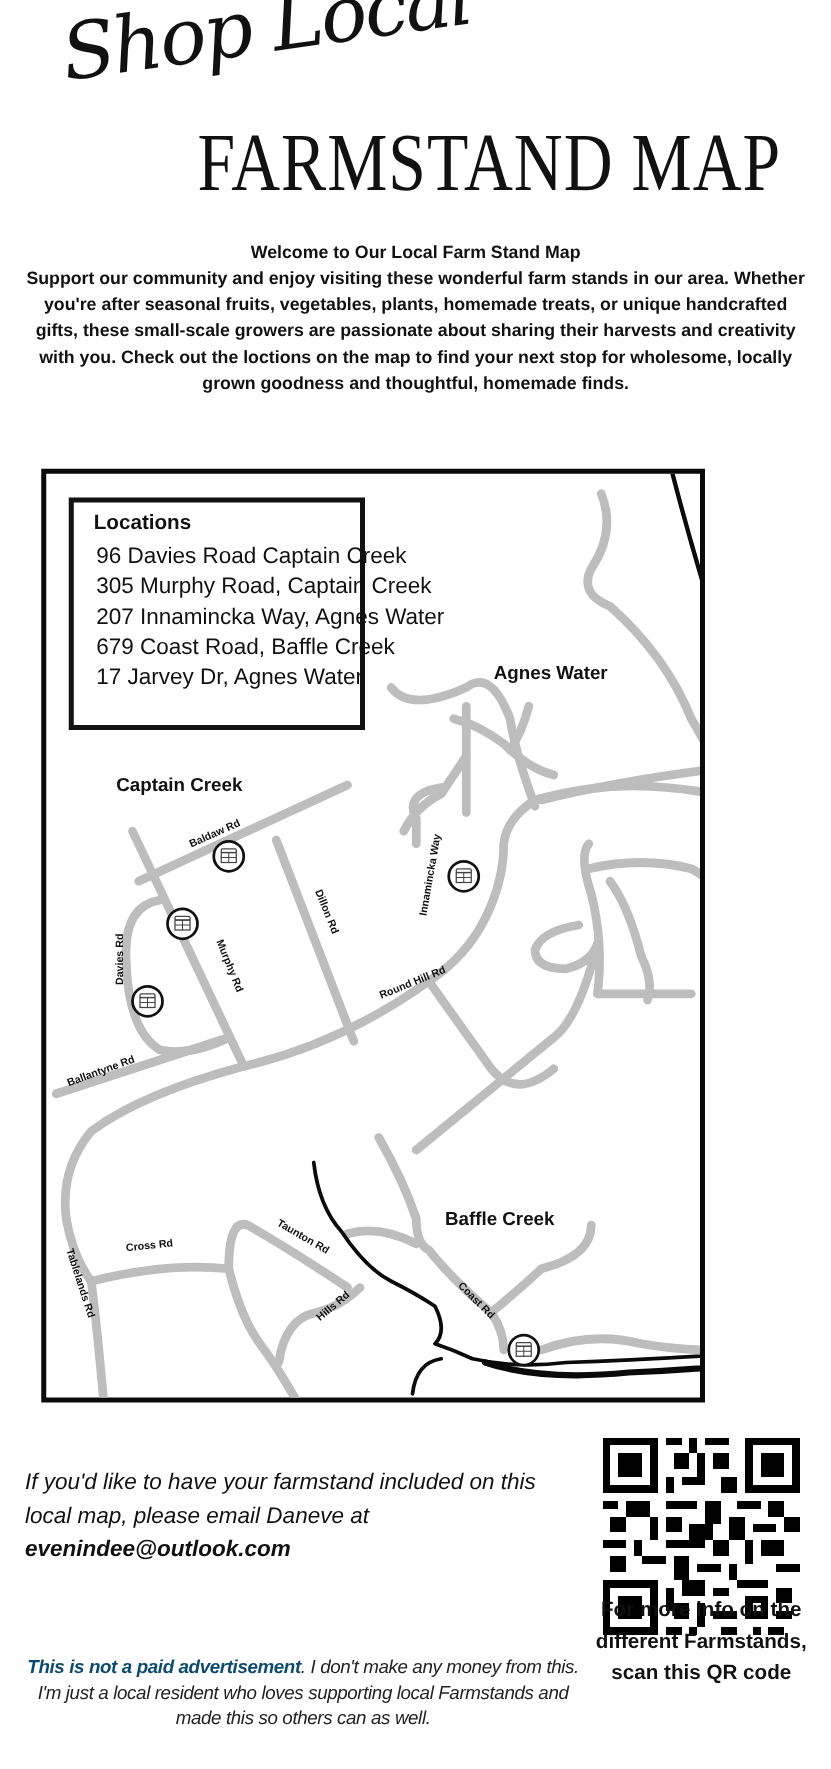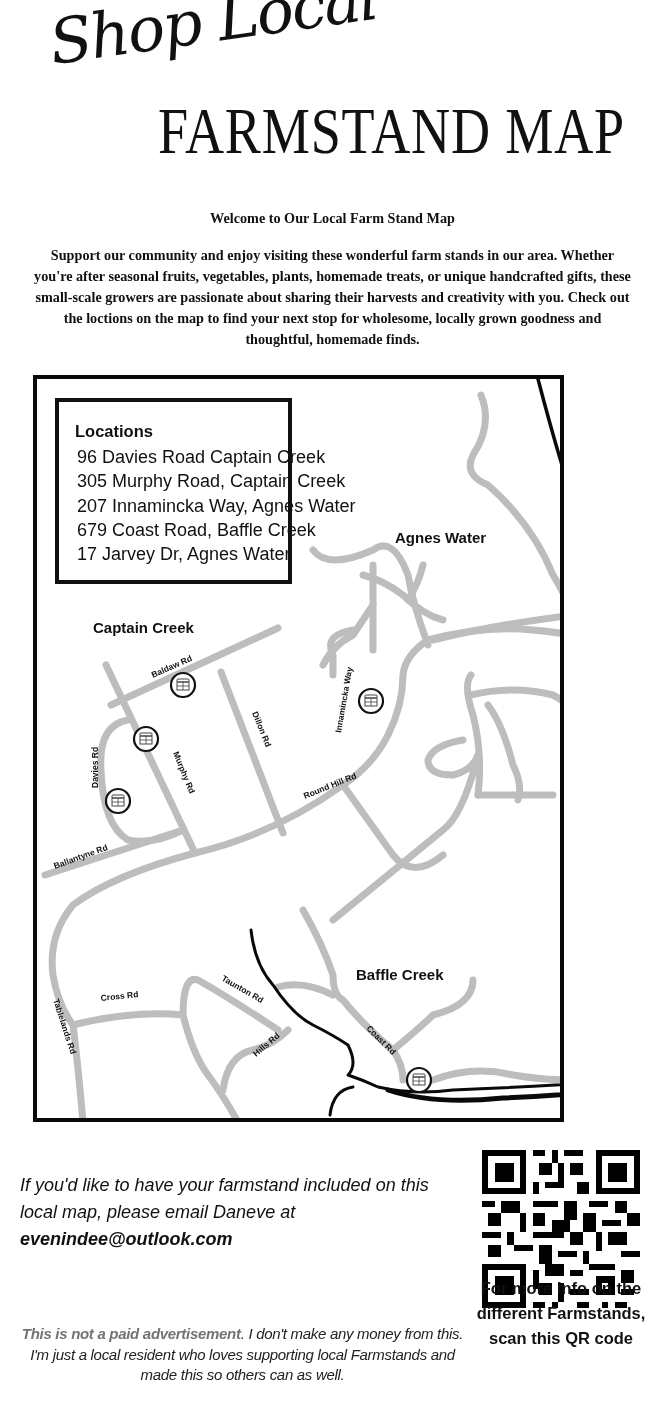--- a/index.html
+++ b/index.html
@@ -1,31 +1,31 @@
 <!DOCTYPE html>
 <html><head>
 <meta charset="utf-8">
 <style>
   html,body{margin:0;padding:0;background:#ffffff;}
   body{width:665px;height:1415px;position:relative;overflow:hidden;font-family:"Liberation Sans",sans-serif;color:#111;}
   .abs{position:absolute;}
   .script-title{left:55px;top:6px;font-family:"DejaVu Serif",serif;font-style:italic;font-size:62px;letter-spacing:-2px;transform:rotate(-8deg);transform-origin:left bottom;color:#111;font-weight:normal;white-space:nowrap;}
   .main-title{left:158px;top:98px;font-family:"Liberation Serif",serif;font-size:66px;line-height:66px;letter-spacing:1px;transform:scaleX(0.82);transform-origin:left top;white-space:nowrap;color:#111;}
   .intro{left:18px;top:192px;width:629px;text-align:center;font-family:"Liberation Sans",sans-serif;font-weight:bold;font-size:14.2px;line-height:21px;color:#111;}
-  .intro p{margin:16px;font-family:Liberation Serif, serif;}
+  .intro p{margin:0;}
   .map{left:33px;top:375px;width:531px;height:747px;box-sizing:border-box;border:4px solid #0a0a0a;background:#fff;overflow:hidden;}
   .map svg{position:absolute;left:-4px;top:-4px;}
-  .legend{left:55px;top:398px;width:237px;height:186px;box-sizing:border-box;border:4px solid #111;background:#fff;padding:20px 0 0 16px;}
+  .legend{left:55px;top:398px;width:237px;height:186px;box-sizing:border-box;border:4px solid #111;background:#fff;padding:7px 0 0 16px;}
   .legend-title{font-weight:bold;font-size:16.5px;margin-bottom:4px;}
   .legend-item{font-size:18px;line-height:24.3px;margin-left:2px;white-space:nowrap;}
   .contact{left:20px;top:1172px;width:432px;text-align:left;font-family:Liberation Sans, sans-serif;font-style:italic;font-size:18px;line-height:27px;color:#111;}
   .contact b{font-weight:bold;}
   .qr{left:482px;top:1150px;width:158px;height:158px;}
   .disclaimer{left:20px;top:1324px;width:445px;text-align:center;font-size:15px;line-height:20.5px;font-style:italic;color:#222;letter-spacing:-0.3px;}
-  .disclaimer b{color:#737373;}
+  .disclaimer b{color:#0c4a6e;}
   .qr-caption{left:466px;top:1276px;width:190px;text-align:center;font-weight:bold;font-size:16.5px;line-height:25px;color:#111;}
   .town{font-family:"Liberation Sans",sans-serif;font-weight:bold;}
   .road{font-family:"Liberation Sans",sans-serif;font-weight:bold;}
 </style>
 </head>
 <body>
 
 <div class="abs script-title">Shop Local</div>
 <div class="abs main-title">FARMSTAND MAP</div>
 

